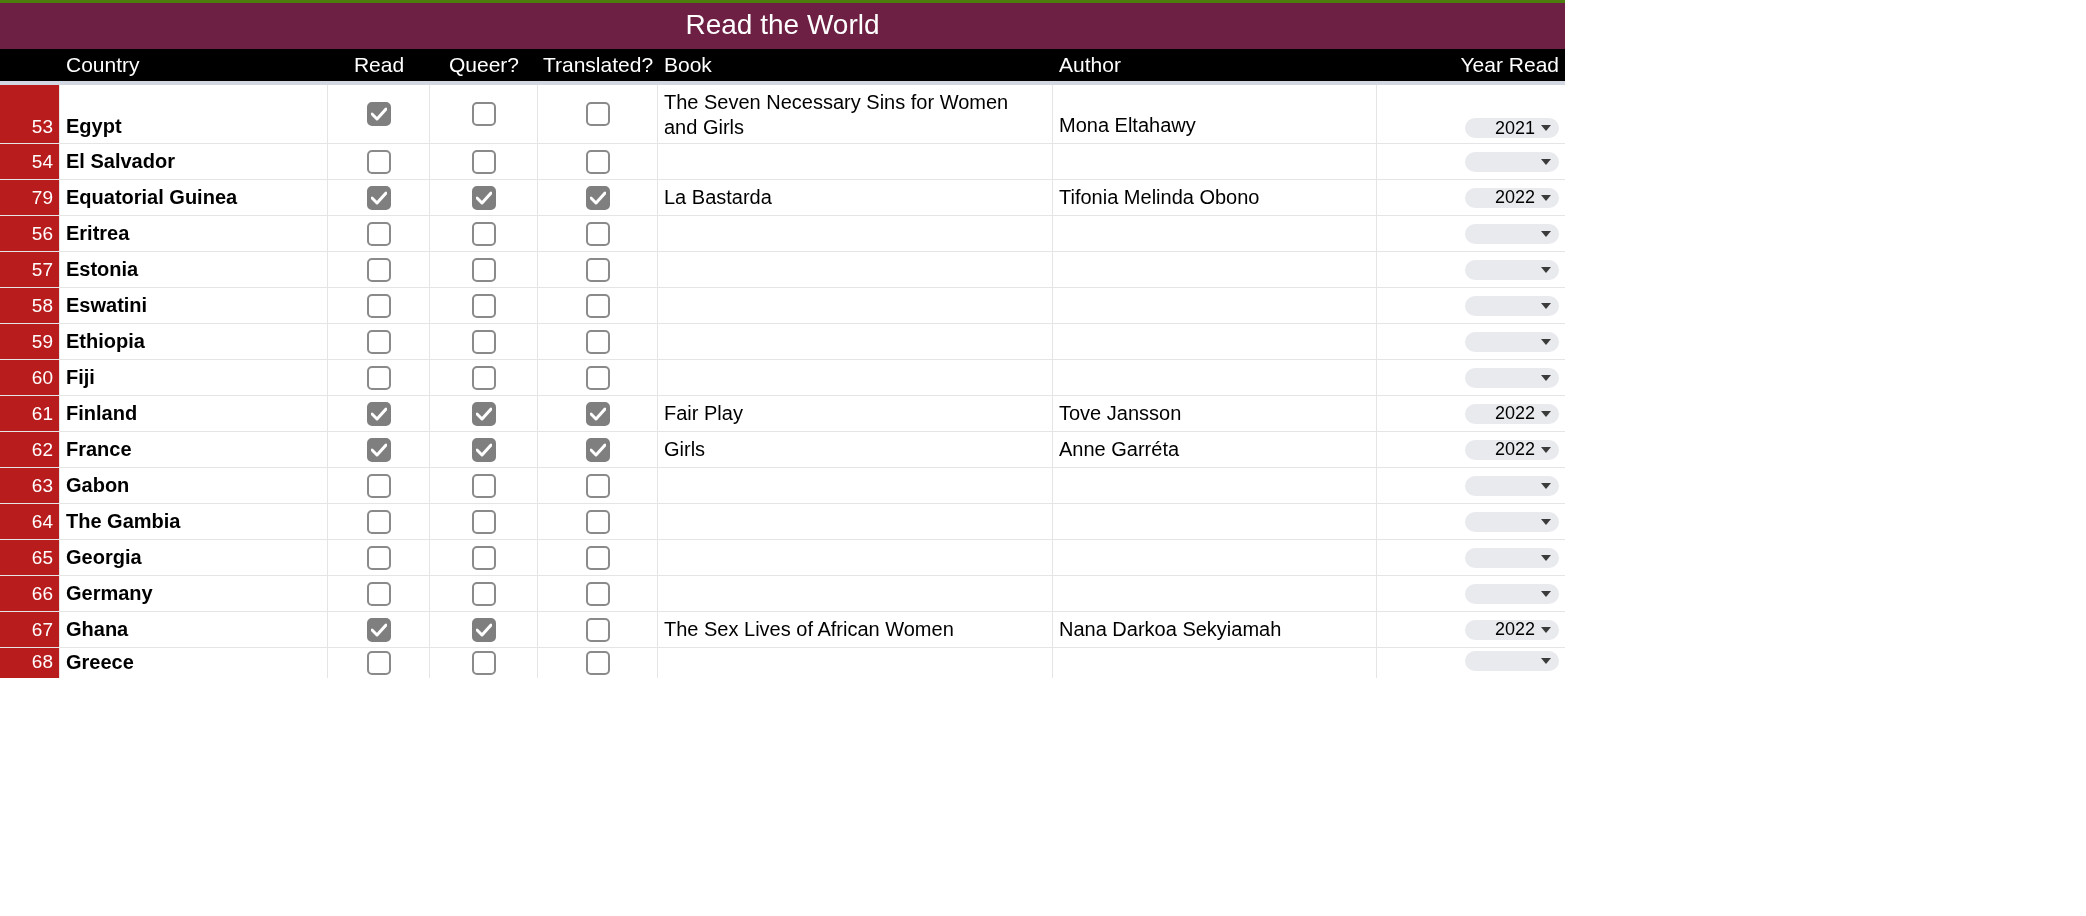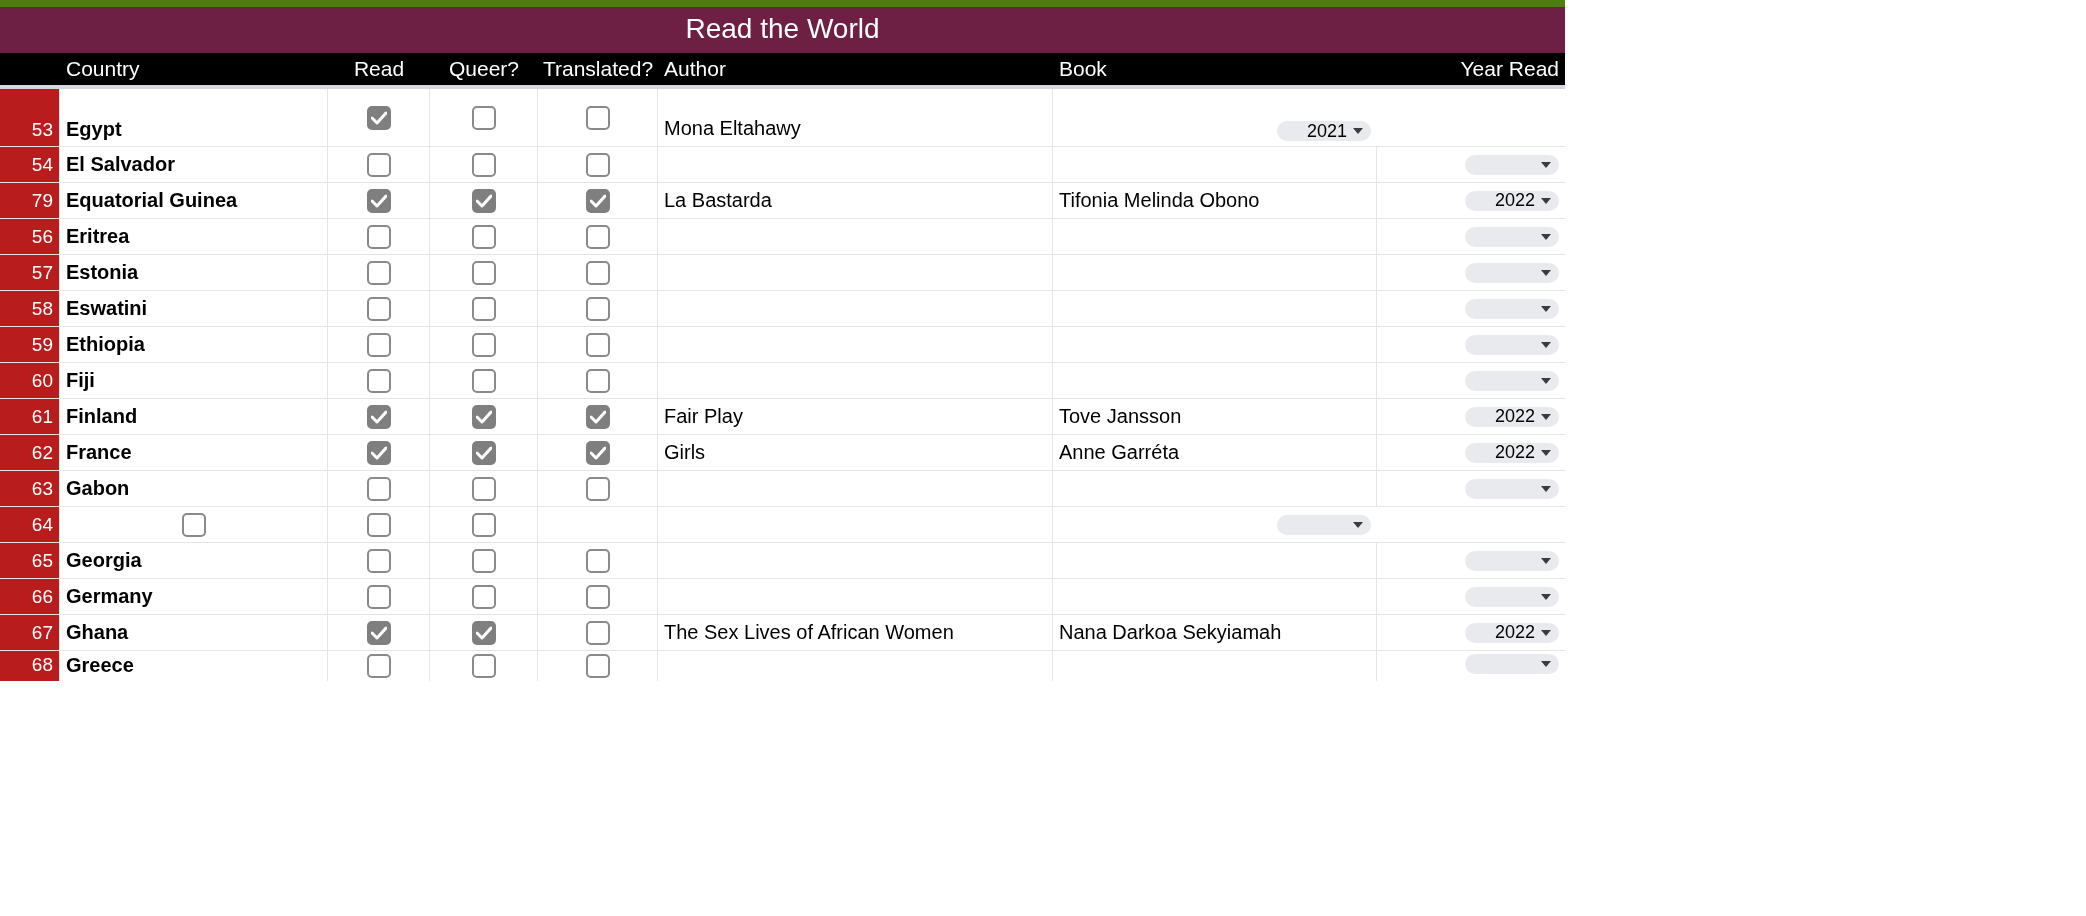--- a/index.html
+++ b/index.html
@@ -7,21 +7,21 @@
     font-family: Arial, Helvetica, sans-serif;
     font-size: 18px;
     background: #fff;
     overflow: hidden;
   }
   .app {
     width: 1565px;
     height: 687px;
     display: flex;
     flex-direction: column;
-    border-top: 7px solid #4d7c0f;
+    border-top: 3px solid #4d7c0f;
   }
   .title-bar {
     background: #6d1f44;
     color: #fff;
     font-size: 28px;
     text-align: center;
     padding: 6px 0 8px 0;
     font-weight: 400;
   }
   .header-row {
@@ -132,42 +132,43 @@
 
 <div class="app">
   <div class="title-bar">Read the World</div>
 
   <div class="header-row">
     <div class="hc-rownum"></div>
     <div>Country</div>
     <div class="hc-read">Read</div>
     <div class="hc-queer">Queer?</div>
     <div class="hc-trans">Translated?</div>
+    <div>Book</div>
     <div>Author</div>
-    <div>Book</div>
     <div class="hc-year">Year Read</div>
   </div>
 
   <div class="body" id="rows-container">
       <div class="row tall">
         <div class="c-num">53</div>
         <div class="c-country">Egypt</div>
         <div class="c-read">
           <span class="cbox checked">
             <svg viewBox="0 0 16 14">
               <path d="M1 7 L6 12 L15 2" stroke="#fff" stroke-width="3" fill="none" stroke-linecap="round" stroke-linejoin="round"></path>
             </svg>
           </span>
         </div>
         <div class="c-queer">
           <span class="cbox"></span>
         </div>
         <div class="c-trans">
           <span class="cbox"></span>
         </div>
+        <div class="c-book">The Seven Necessary Sins for Women and Girls</div>
         <div class="c-author">Mona Eltahawy</div>
         <div class="c-year">
           <span class="dd">
             <span>2021</span>
             <span class="caret"></span>
           </span>
         </div>
       </div>
       <div class="row">
         <div class="c-num">54</div>
@@ -410,20 +411,21 @@
         <div class="c-author"></div>
         <div class="c-year">
           <span class="dd">
             <span></span>
             <span class="caret"></span>
           </span>
         </div>
       </div>
       <div class="row">
         <div class="c-num">64</div>
+        <div class="c-country">The Gambia</div>
         <div class="c-read">
           <span class="cbox"></span>
         </div>
         <div class="c-queer">
           <span class="cbox"></span>
         </div>
         <div class="c-trans">
           <span class="cbox"></span>
         </div>
         <div class="c-book"></div>

